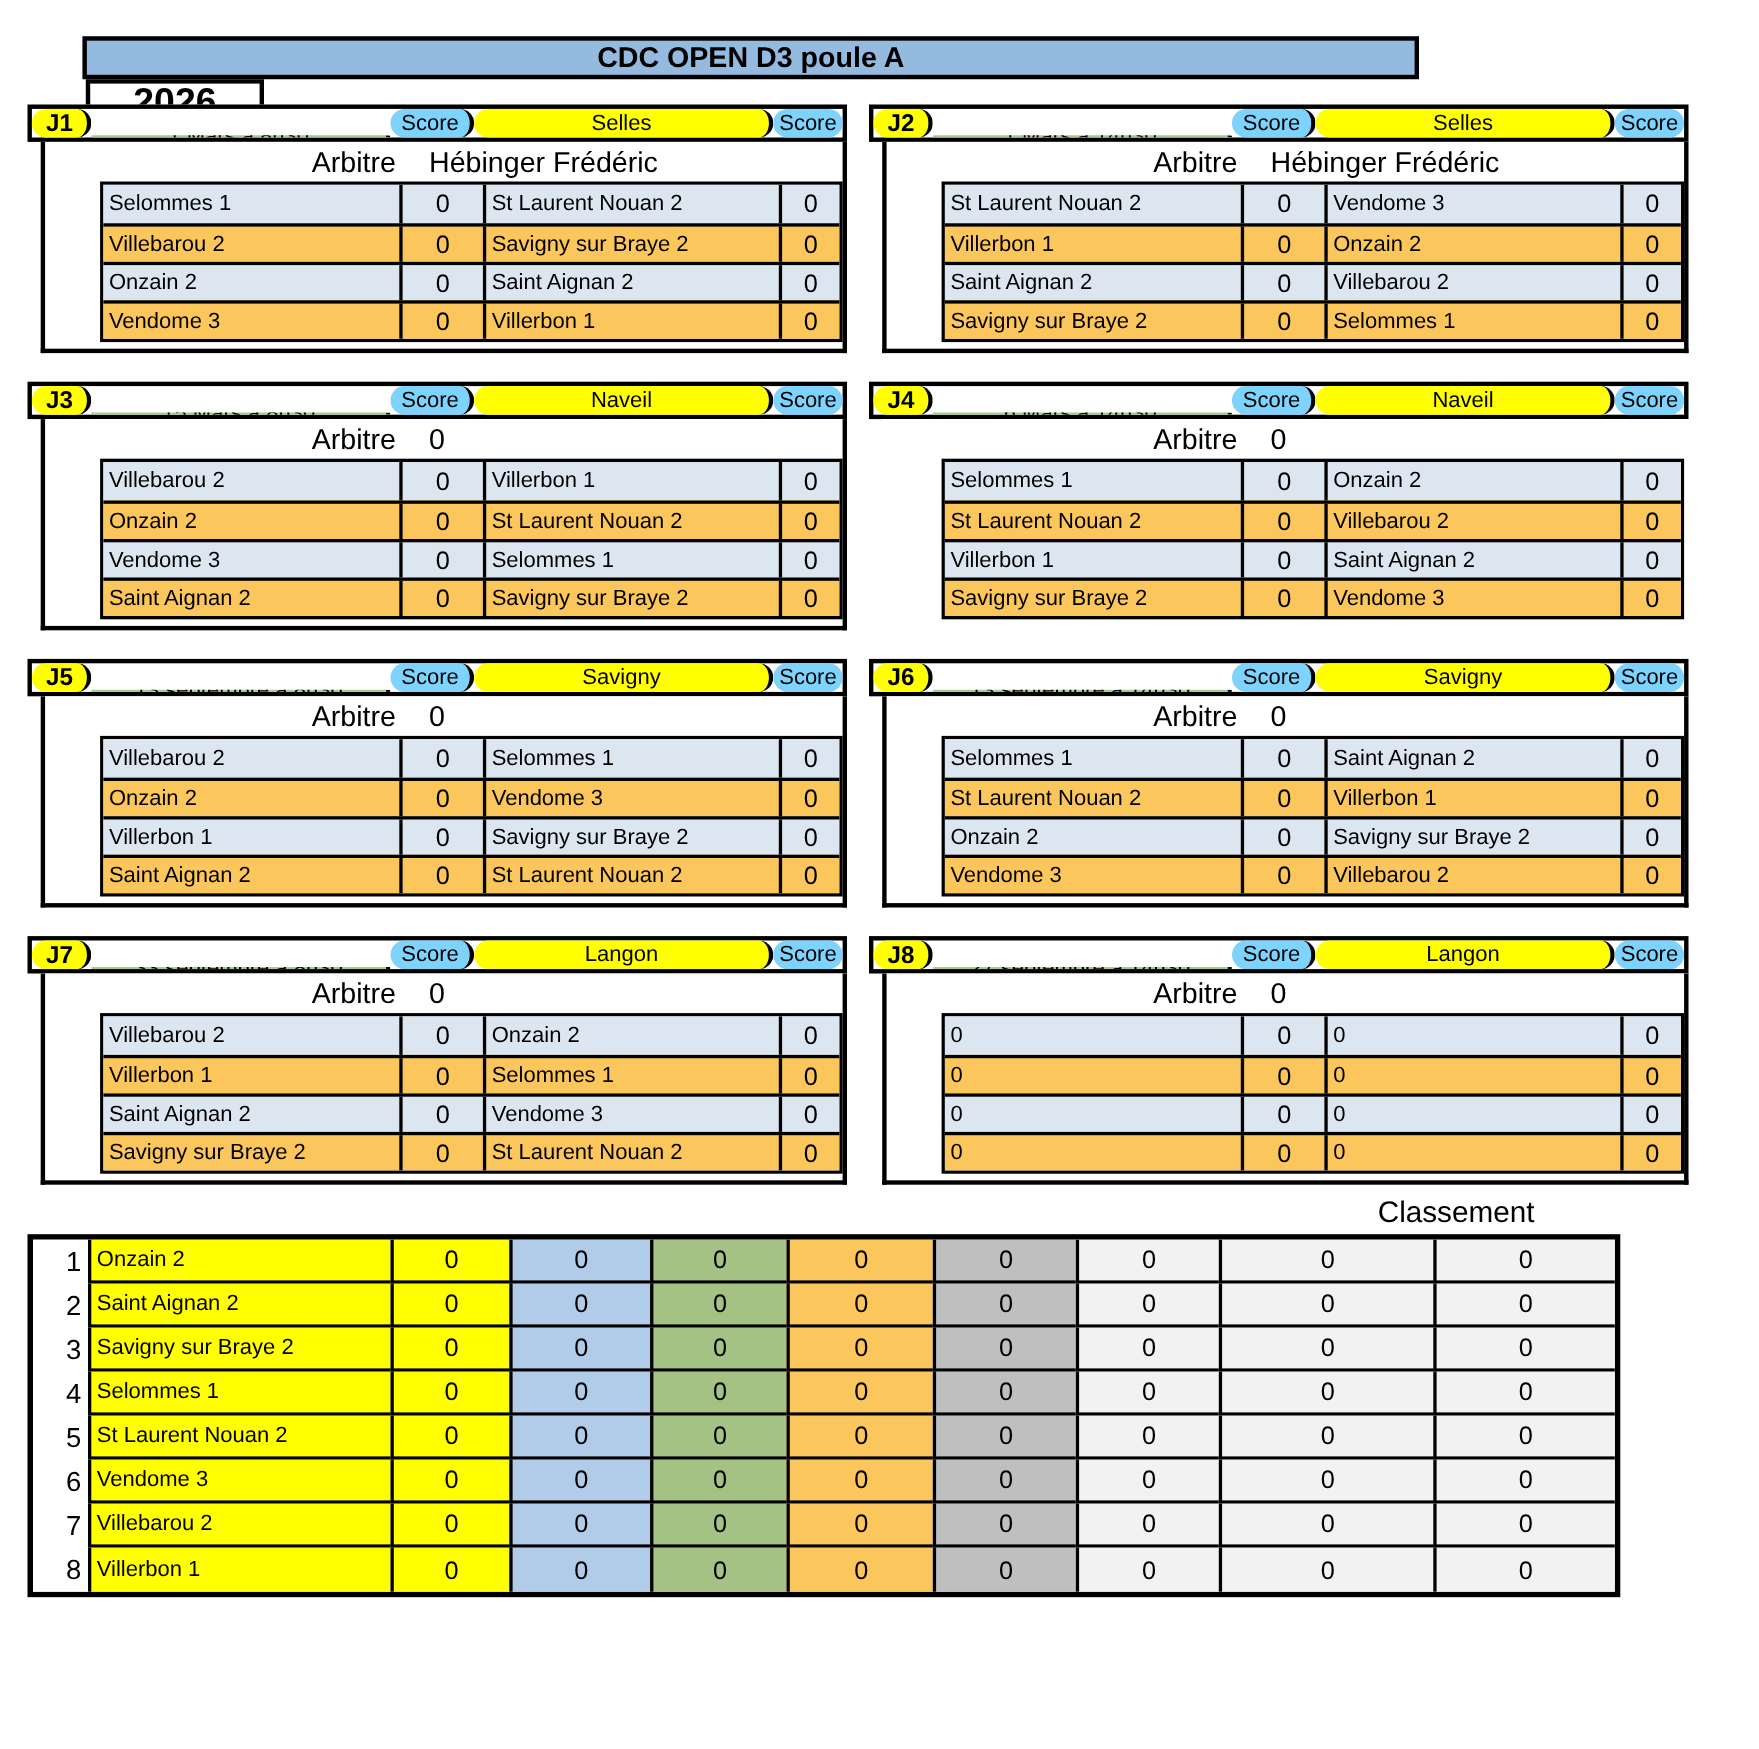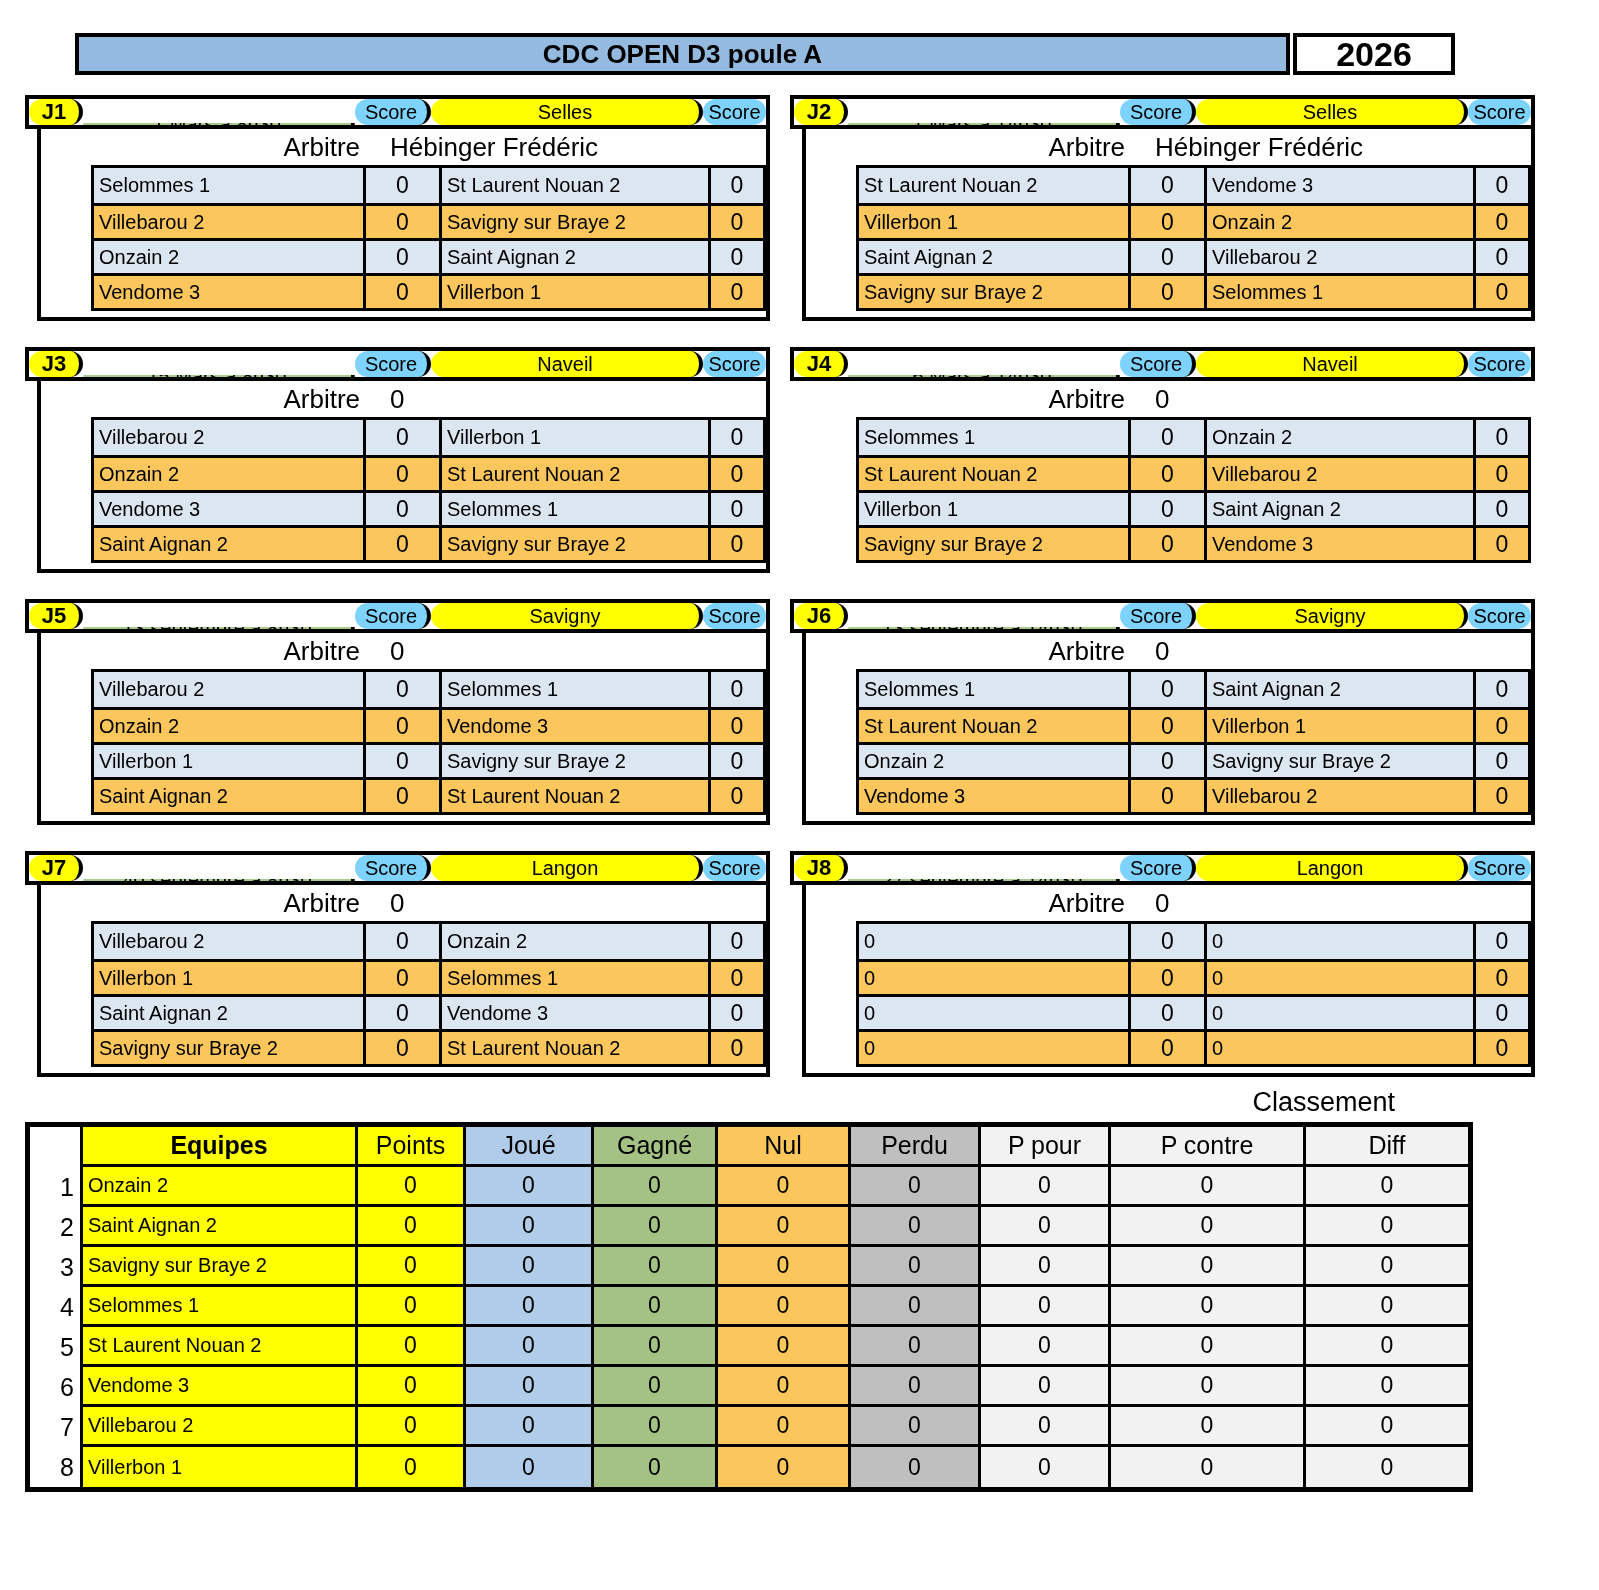--- a/index.html
+++ b/index.html
@@ -13,21 +13,21 @@
     --perdu-gray:#BFBFBF;
     --stat-gray:#F2F2F2;
   }
   *{box-sizing:border-box;}
   html,body{margin:0;padding:0;}
   body{
     width:1599px;height:1590px;background:#fff;
     font-family:"Liberation Sans", sans-serif;color:#000;
   }
   
-  .titlebar{display:flex;margin:33px 0 0 75px;height:42px;}
+  .titlebar{display:flex;margin:33px 0 0 75px;height:42px;flex-direction:column;}
   .title-main{
     width:1215px;height:42px;background:var(--title-blue);
     border:4px solid #000;display:flex;align-items:center;justify-content:center;
     font-weight:bold;font-size:26px;
   }
   .year-box{
     width:162px;height:42px;background:#fff;border:4px solid #000;margin-left:3px;
     display:flex;align-items:center;justify-content:center;font-weight:bold;font-size:34px;
   }
   
@@ -350,21 +350,21 @@
             <div class="scell">0</div>
             <div class="tcell">Villebarou 2</div>
             <div class="scell last">0</div>
           </div>
         </div>
       </div>
     </div>
     <div class="block">
       <div class="hdr">
         <div class="hc jcell">J7</div>
-        <div class="hc datecell">40 septembre à 8h30</div>
+        <div class="hc datecell">33 septembre à 8h30</div>
         <div class="hc scorecell">Score</div>
         <div class="hc venuecell">Langon</div>
         <div class="hc scorecell last">Score</div>
       </div>
       <div class="bbody">
         <div class="arb">
           <span class="arb-l">Arbitre</span>
           <span class="arb-n">0</span>
         </div>
         <div class="tgrid">
@@ -433,32 +433,20 @@
             <div class="tcell">0</div>
             <div class="scell last">0</div>
           </div>
         </div>
       </div>
     </div>
   </div>
 
 <div class="cls-title">Classement</div>
 <div id="cls-table">
-    <div class="crow chead">
-      <div class="ccell rank"></div>
-      <div class="ccell c-eq">Equipes</div>
-      <div class="ccell c-pts">Points</div>
-      <div class="ccell c-joue">Joué</div>
-      <div class="ccell c-gagne">Gagné</div>
-      <div class="ccell c-nul">Nul</div>
-      <div class="ccell c-perdu">Perdu</div>
-      <div class="ccell c-st">P pour</div>
-      <div class="ccell c-st">P contre</div>
-      <div class="ccell c-st">Diff</div>
-    </div>
     <div class="crow">
       <div class="ccell rank">1</div>
       <div class="ccell team c-eq">Onzain 2</div>
       <div class="ccell c-pts">0</div>
       <div class="ccell c-joue">0</div>
       <div class="ccell c-gagne">0</div>
       <div class="ccell c-nul">0</div>
       <div class="ccell c-perdu">0</div>
       <div class="ccell c-st">0</div>
       <div class="ccell c-st">0</div>

